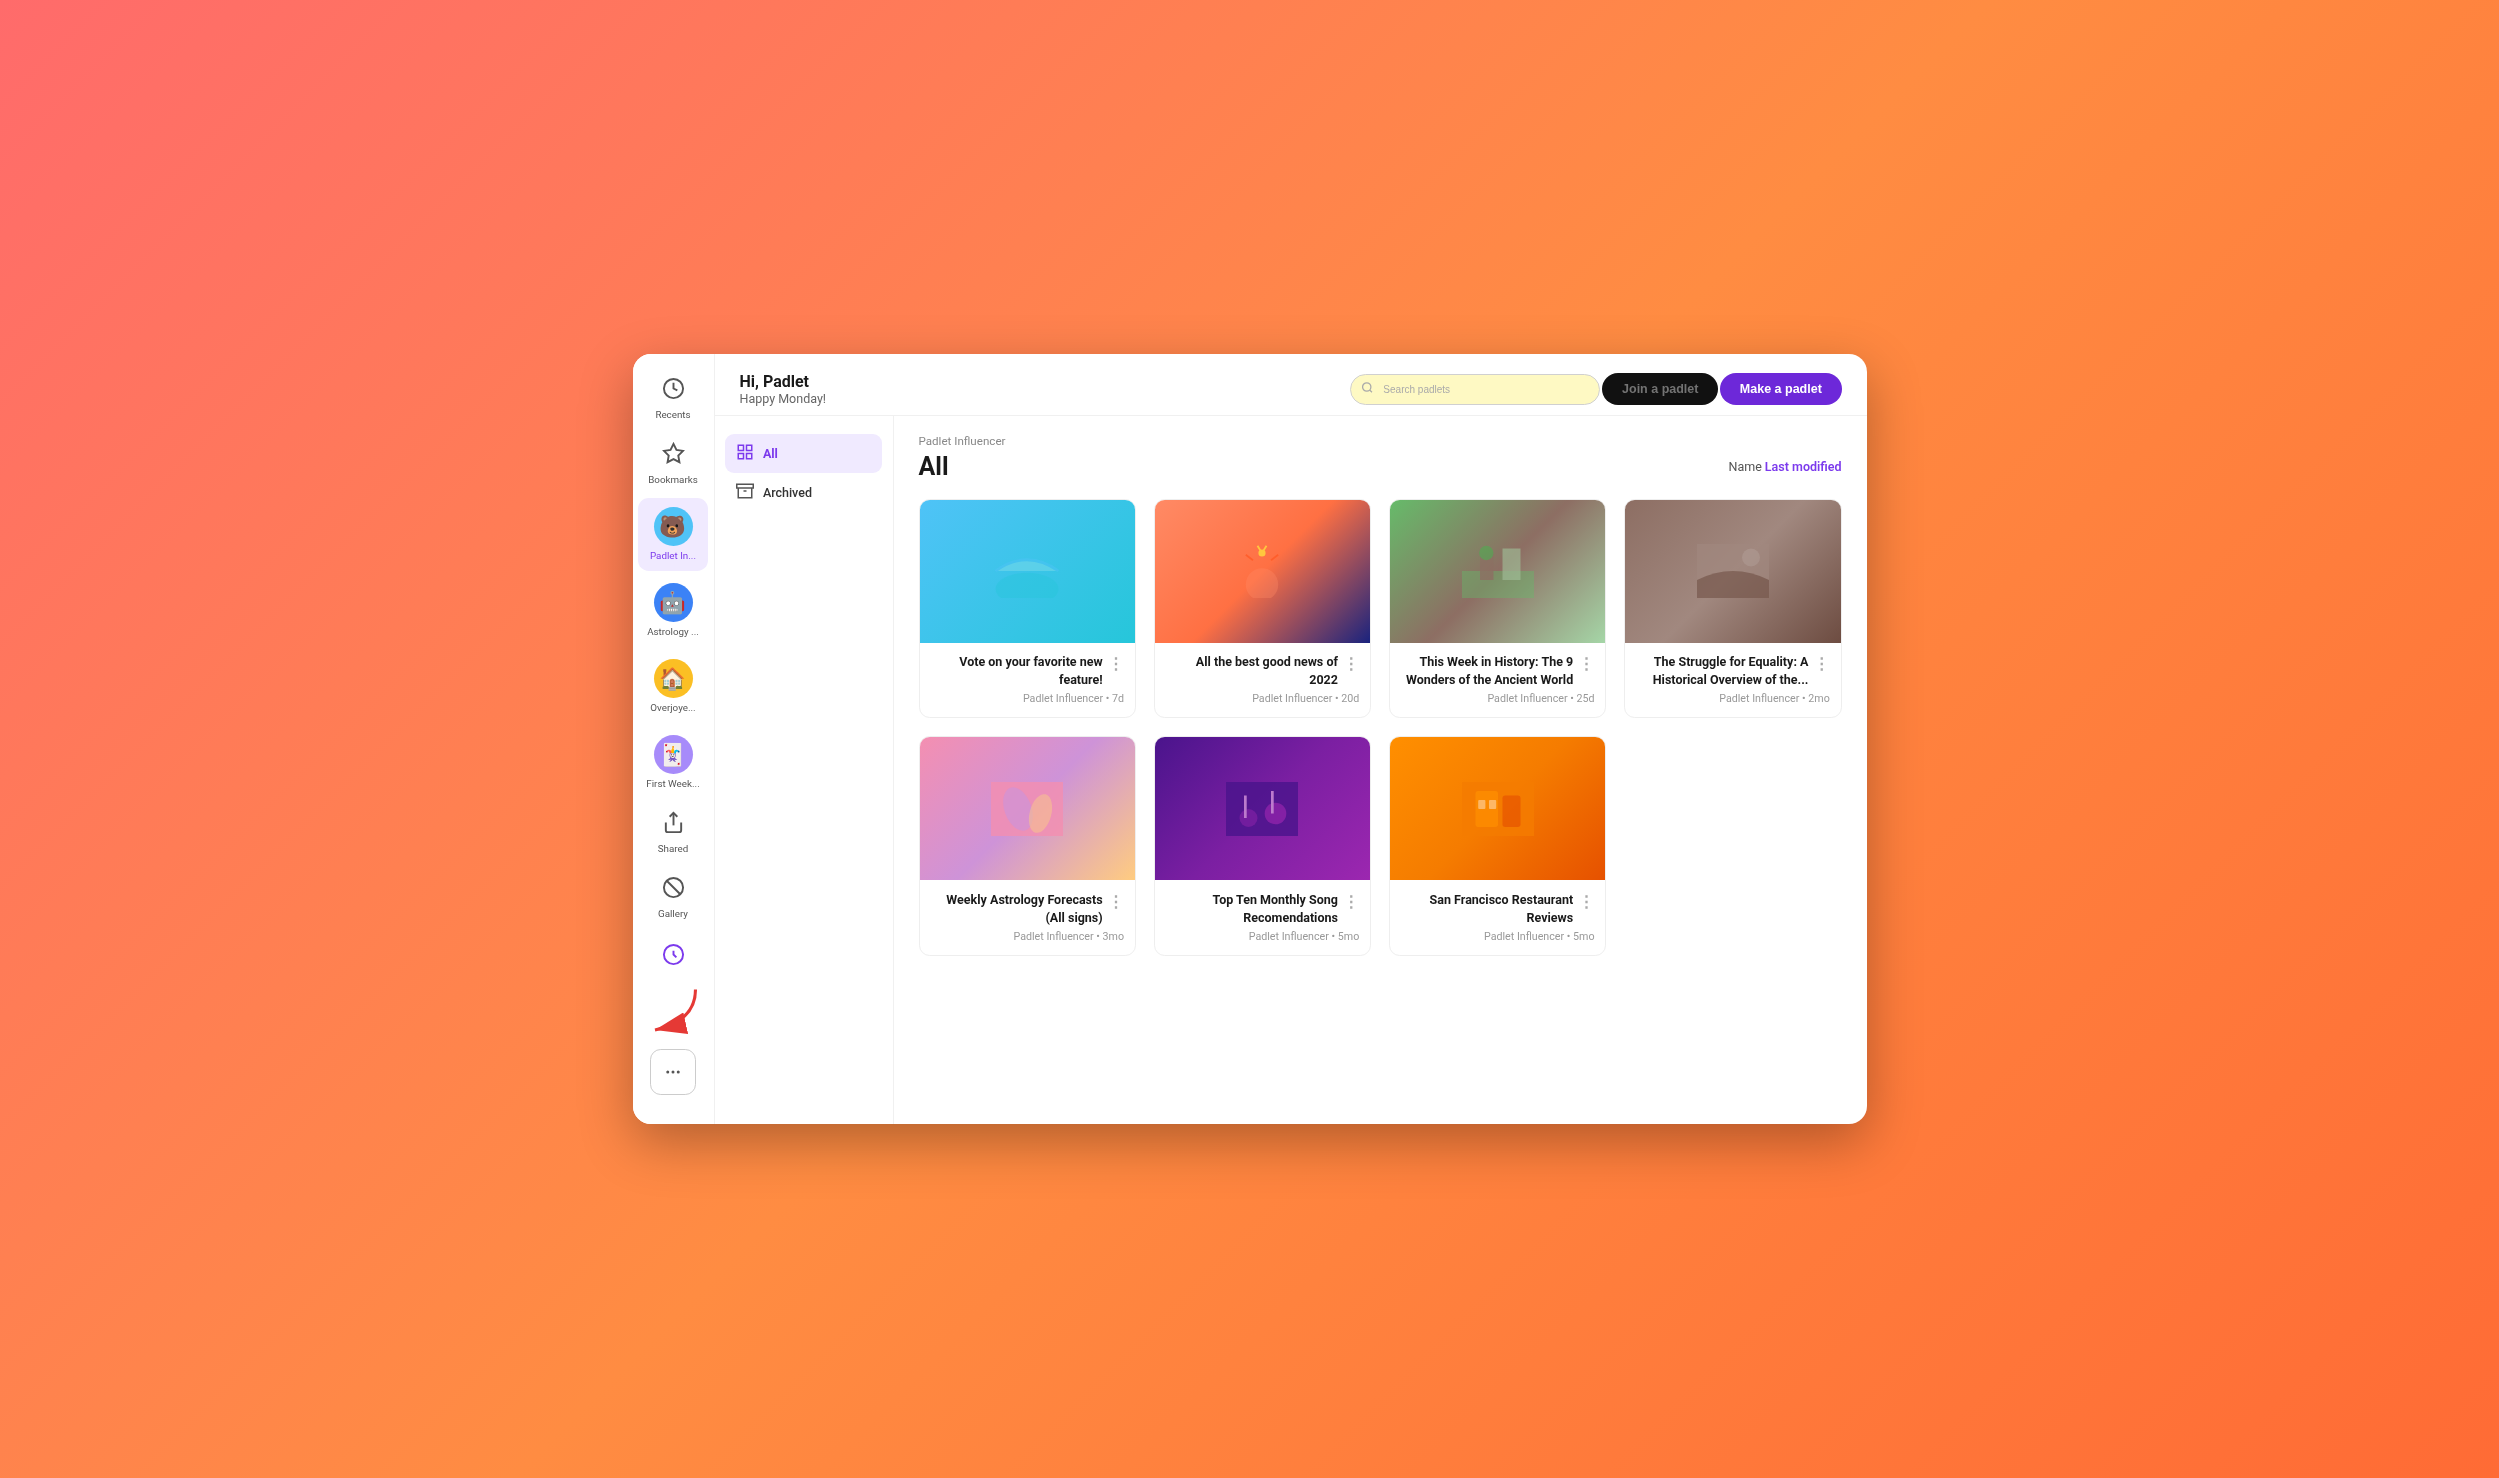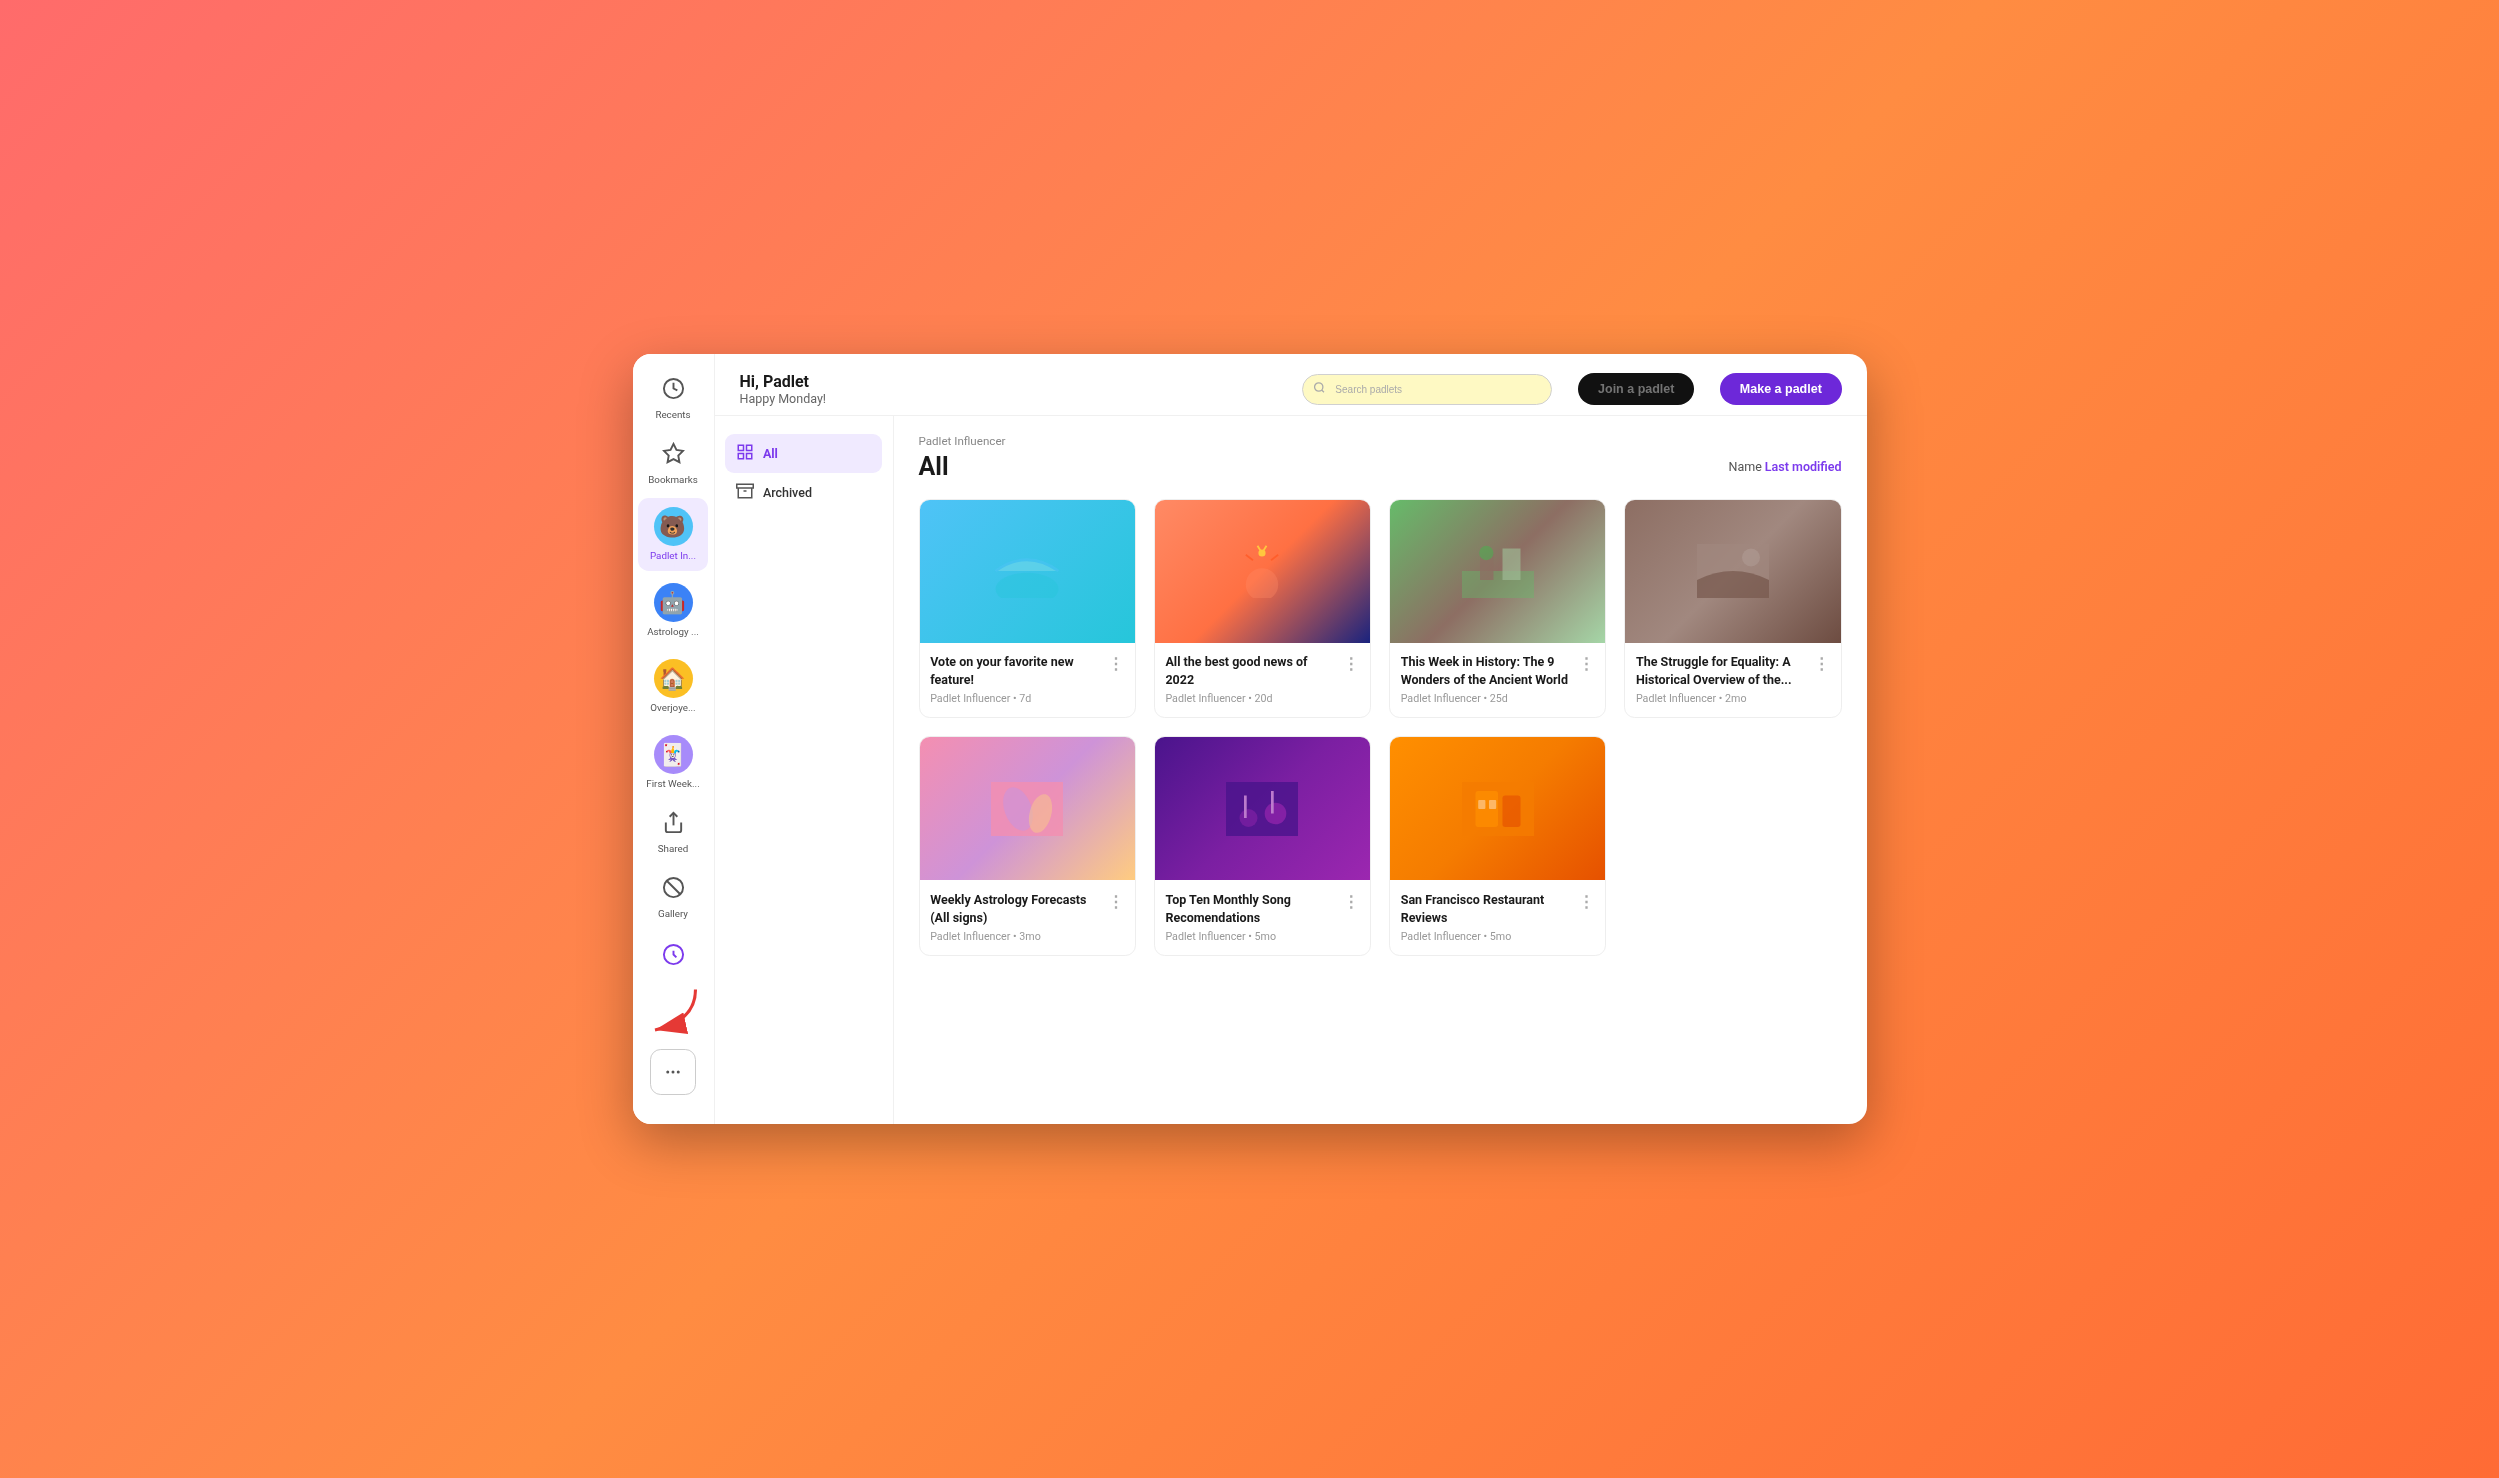--- a/index.html
+++ b/index.html
@@ -75,21 +75,21 @@
     .main-content {
       flex: 1;
       display: flex;
       flex-direction: column;
     }
     
     .top-bar {
       display: flex;
       align-items: center;
       padding: 18px 25px 9px 25px;
-      gap: 26px;
+      gap: 2px;
       border-bottom: 0.9px solid #f0f0f0;
     }
     .top-bar-greeting {
       flex: 1;
     }
     .top-bar-greeting h2 {
       font-size: 16px;
       font-weight: 700;
       color: #1a1a1a;
     }
@@ -205,20 +205,21 @@
       display: grid;
       grid-template-columns: repeat(4, 1fr);
       gap: 18px;
     }
     .card {
       border-radius: 10.7px;
       overflow: hidden;
       cursor: pointer;
       border: 0.9px solid #eee;
       transition: box-shadow 0.15s;
+      text-align: right;
     }
     .card-thumb-placeholder {
       width: 100%;
       height: 143px;
       display: flex;
       align-items: center;
       justify-content: center;
       font-size: 43px;
     }
     .card-body {

